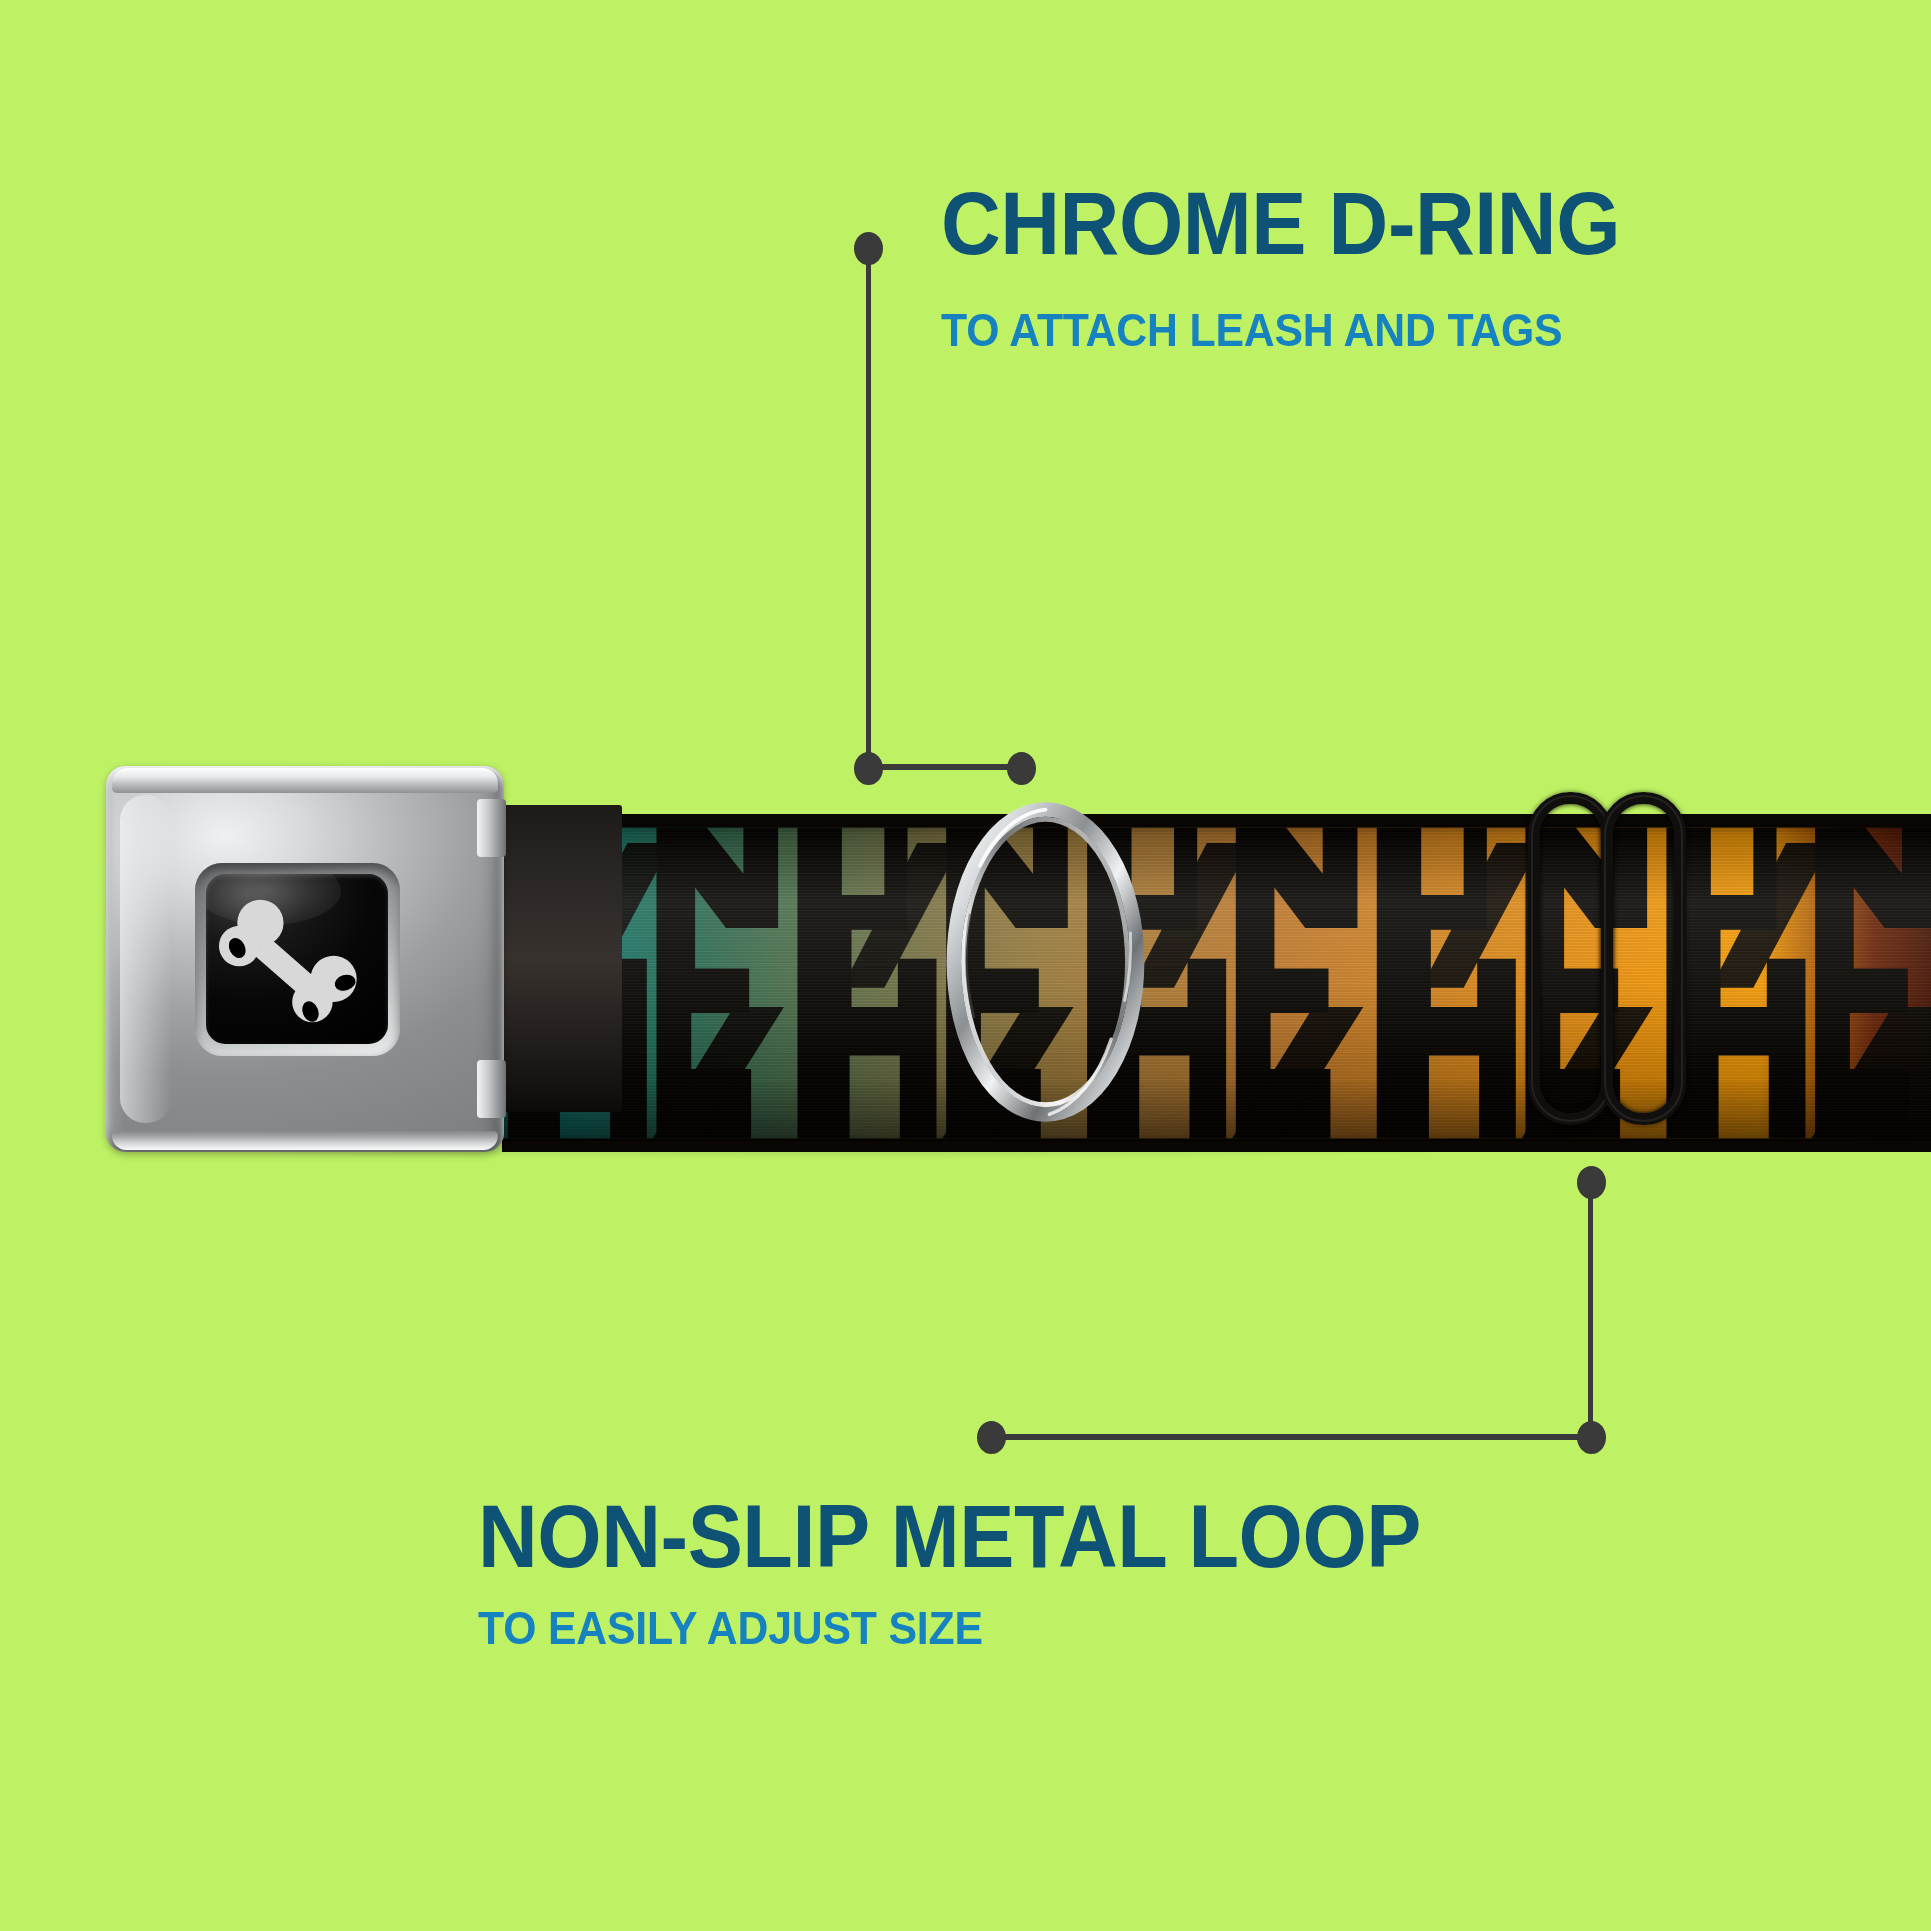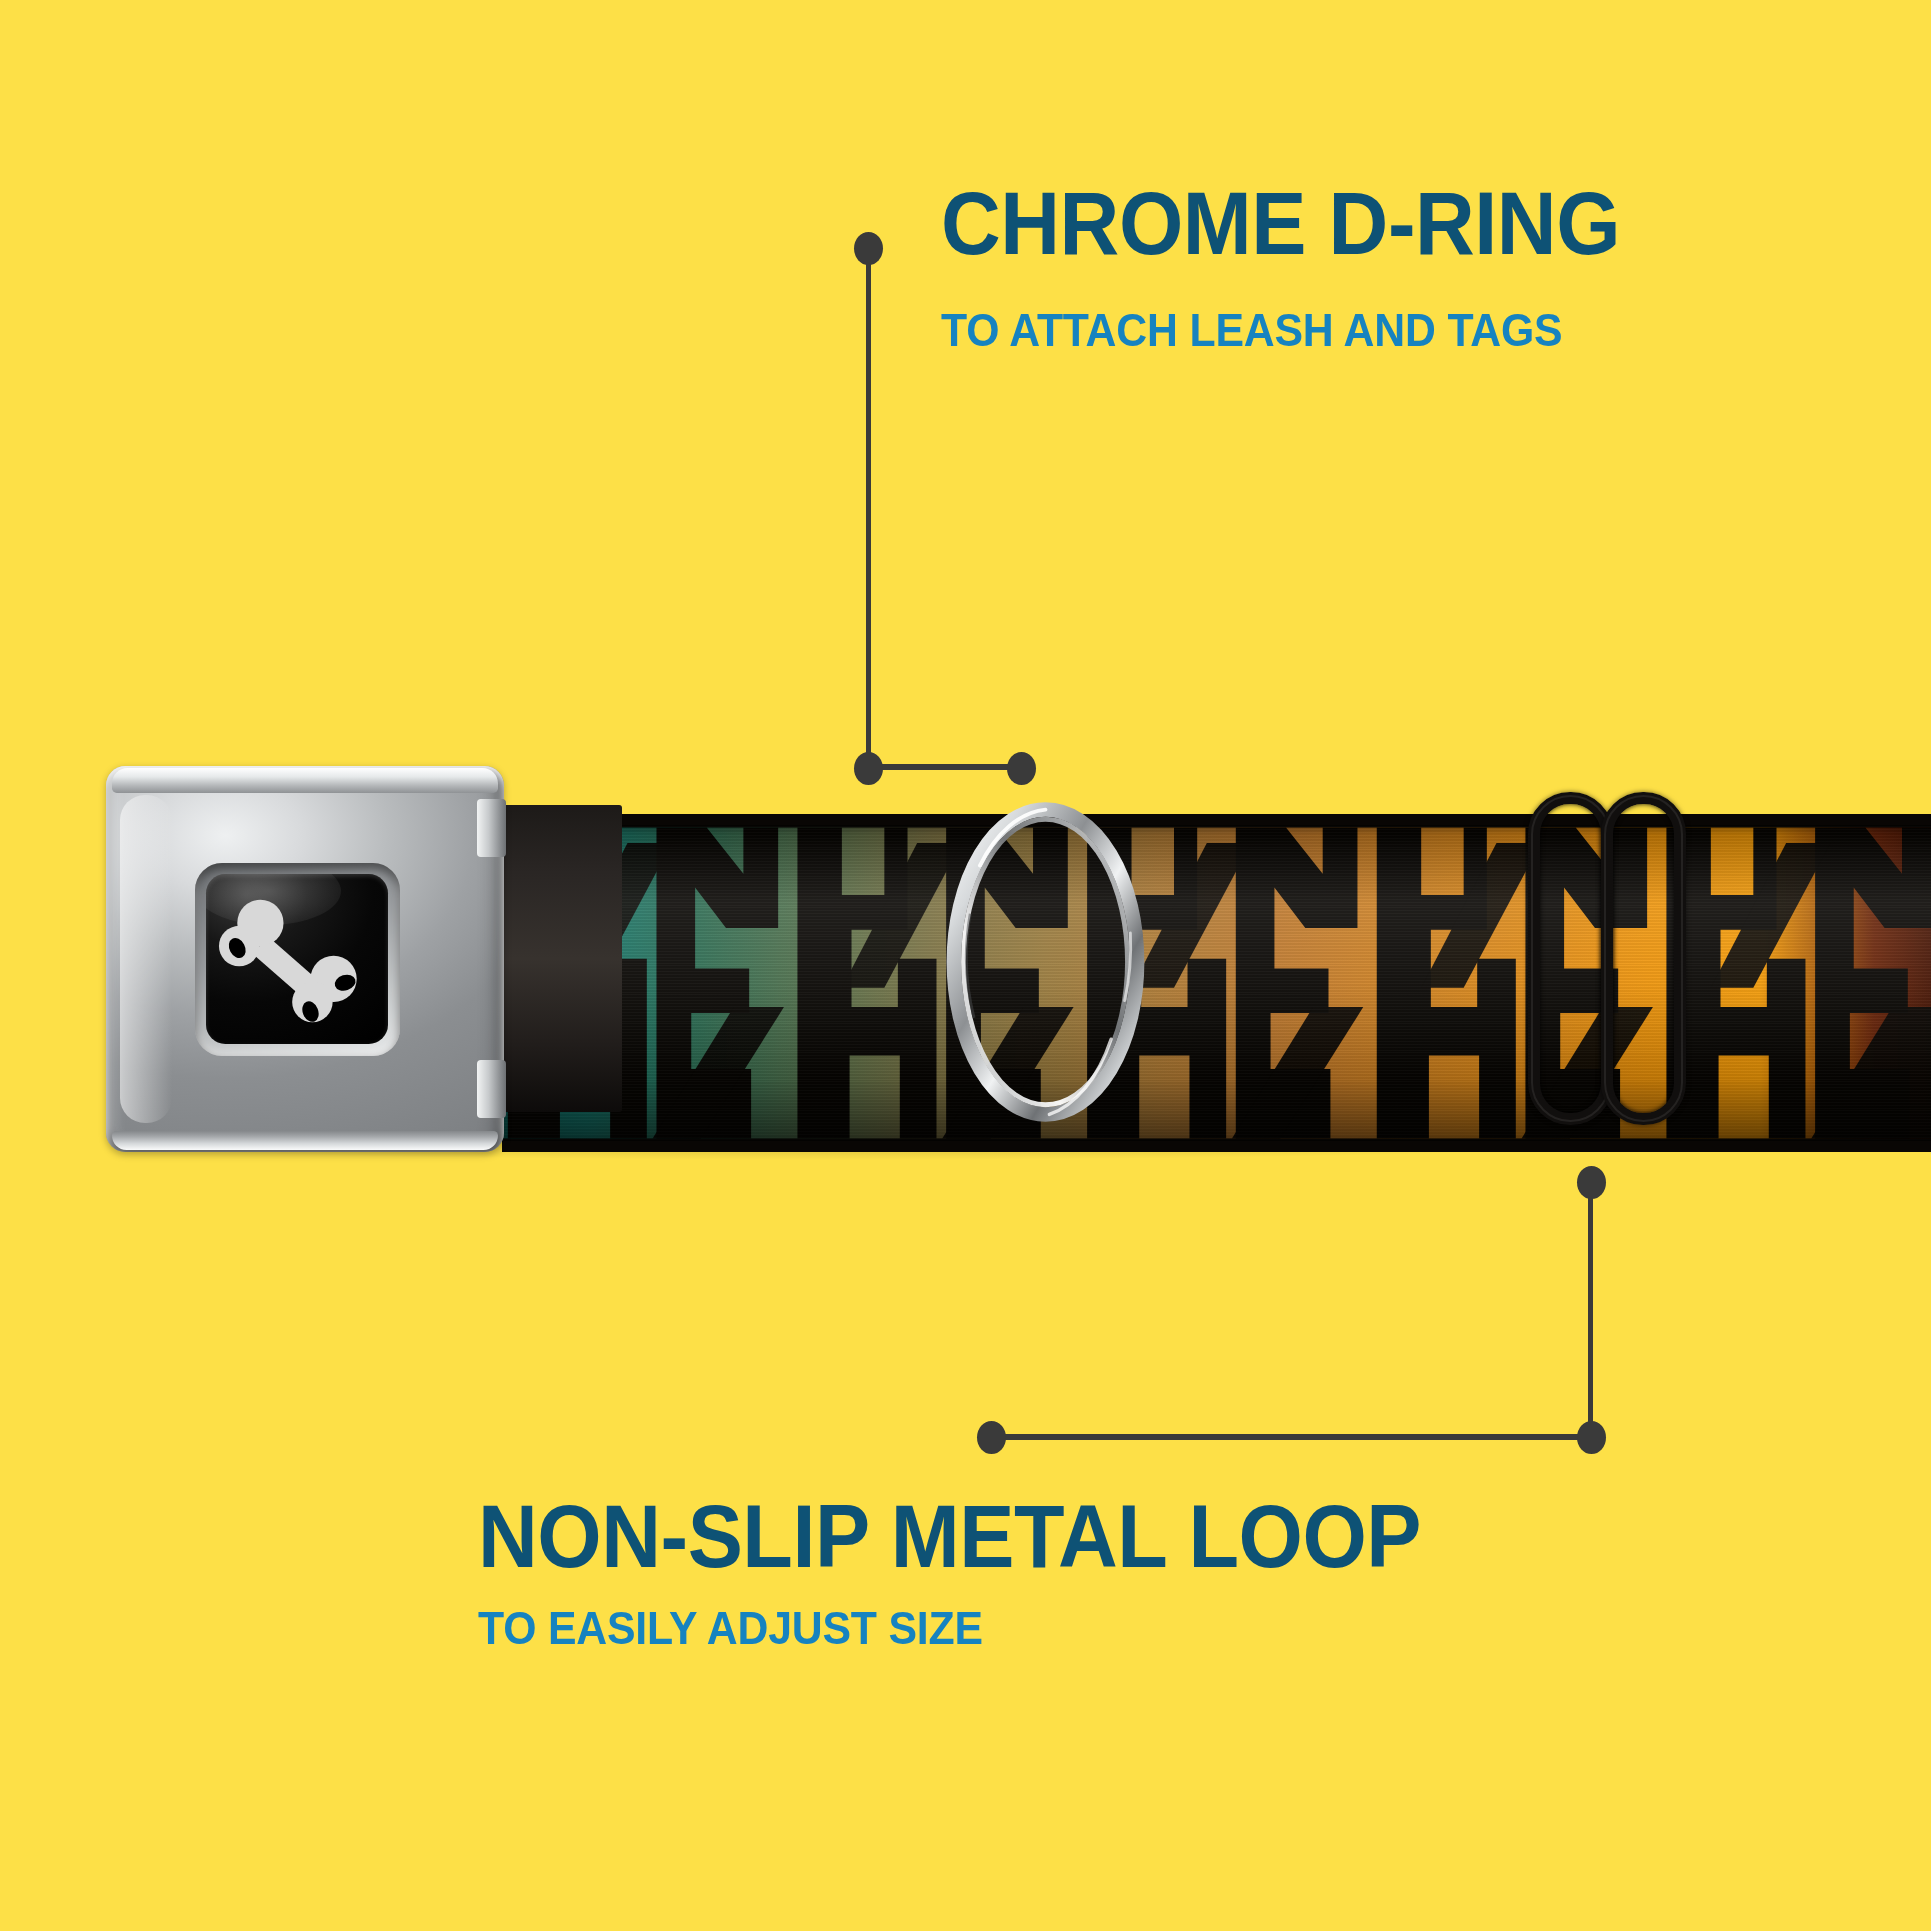--- a/index.html
+++ b/index.html
@@ -4,21 +4,21 @@
 <style>
   * { margin:0; padding:0; box-sizing:border-box; }
   html,body { width:1931px; height:1931px; background:#ffffff; }
   body {
     font-family:"Liberation Sans", sans-serif;
     position:relative;
     overflow:hidden;
     -webkit-font-smoothing:antialiased;
   }
 
-  #stage { position:absolute; inset:0; width:1931px; height:1931px; background:#fde047; }
+  #stage { position:absolute; inset:0; width:1931px; height:1931px; background:#bef264; }
 
   
   .callout-title {
     position:absolute;
     font-weight:bold;
     letter-spacing:-0.5px;
     line-height:1;
     white-space:nowrap;
     font-stretch:condensed;
     transform:scaleX(0.93);

